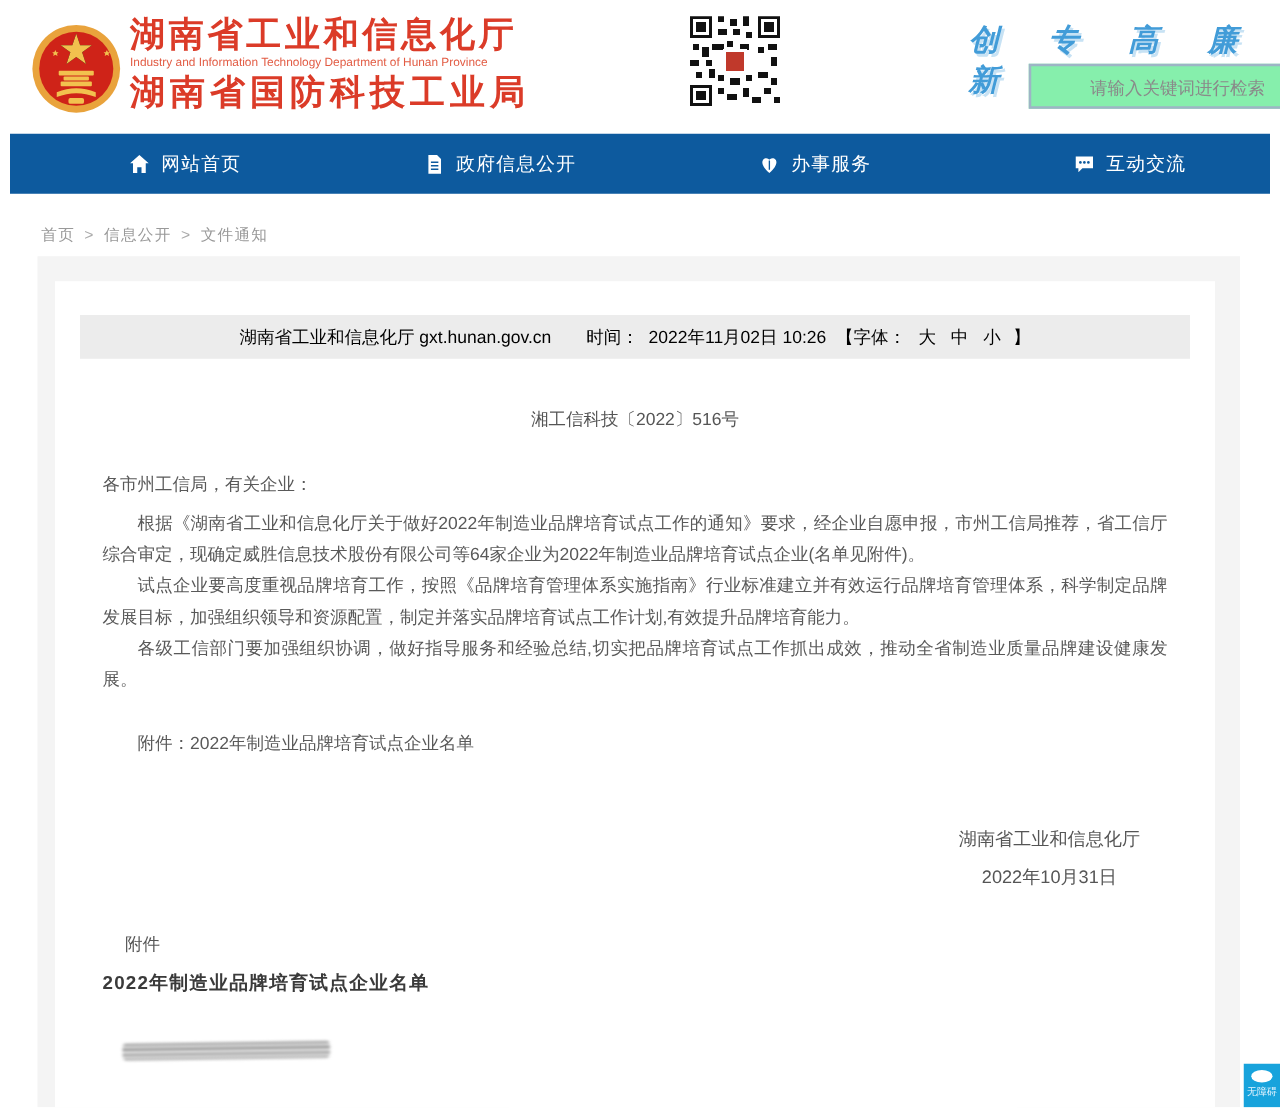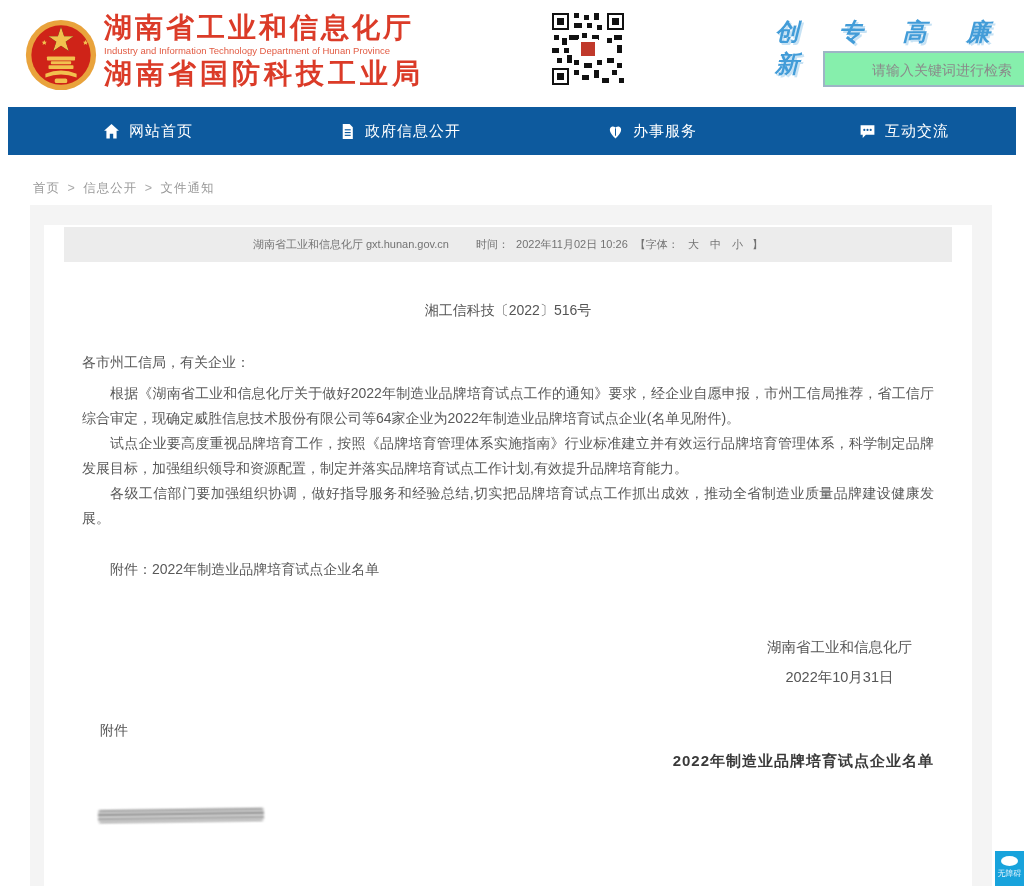--- a/index.html
+++ b/index.html
@@ -34,36 +34,36 @@
   .breadcrumb{position:absolute;left:33px;top:180px;font-size:12.5px;color:#999;letter-spacing:1px;}
   .breadcrumb a{color:#999;text-decoration:none;cursor:pointer;}
   .crumb-sep{margin:0 3px;color:#aaa;}
 
   
   .band{position:absolute;left:30px;top:205px;width:962px;height:681px;background:#f4f4f4;}
   .card{position:absolute;left:44px;top:225px;width:928px;height:661px;background:#fff;
         box-sizing:border-box;padding:0 38px;}
 
   .article-title{margin:18px 0 0;text-align:center;color:#2366ad;font-size:20px;font-weight:bold;letter-spacing:1px;}
-  .meta-bar{margin:2px -18px 0;height:35px;line-height:35px;background:#ececec;text-align:center;
-            font-size:11px;color:#737373;white-space:nowrap;}
+  .meta-bar{margin:27px -18px 0;height:35px;line-height:35px;background:#ececec;text-align:center;
+            font-size:14px;color:#000000;white-space:nowrap;}
   .meta-bar span{margin:0 2px;}
   .meta-src{margin-right:14px !important;}
   .meta-time-label{margin-left:10px !important;}
   .font-size-btn{cursor:pointer;margin:0 4px !important;}
 
   .doc-number{margin-top:40px;text-align:center;color:#555;font-size:14px;}
   .body-text{color:#595959;font-size:14px;line-height:25px;text-align:justify;}
   .salutation{margin:30px 0 6px;}
   .para{margin:0;text-indent:2em;}
   .attachment-line{margin-top:26px;}
   .signature{margin-top:50px;text-align:right;padding-right:22px;}
   .sig-inner{display:inline-block;text-align:center;line-height:30px;color:#555;font-size:14.5px;}
   .appendix-label{margin-top:30px;margin-left:18px;color:#555;font-size:14px;}
-  .appendix-title{margin-top:12px;text-align:right;color:#3a3a3a;font-size:15px;font-weight:bold;letter-spacing:1px;}
+  .appendix-title{margin-top:12px;text-align:left;color:#3a3a3a;font-size:15px;font-weight:bold;letter-spacing:1px;}
 
   .redacted{height:13px;border-radius:3px;filter:blur(1.3px);
             background:repeating-linear-gradient(to bottom,#8d8d8d 0 2px,#e3e3e3 2px 4px,#777 4px 6px,#efefef 6px 8px);}
   .redacted-1{margin:38px 0 0 16px;width:166px;transform:rotate(-0.8deg);}
 
   
   .widget{position:absolute;left:995px;top:851px;width:29px;height:35px;background:#18a3dc;
           overflow:hidden;text-align:center;cursor:pointer;}
   .widget-bubble{display:block;margin:5px auto 1px;width:17px;height:10px;border-radius:50%;background:#fff;}
   .widget-label{display:block;font-size:8px;color:#eaf6ff;white-space:nowrap;transform:translateY(1px);}

